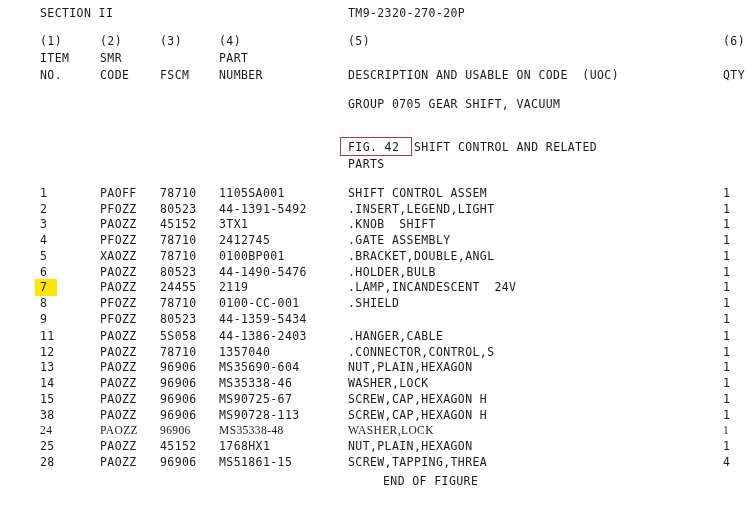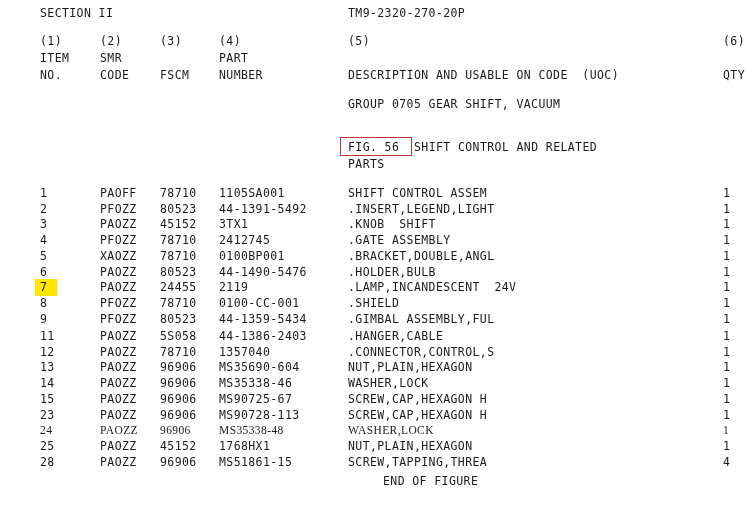--- a/index.html
+++ b/index.html
@@ -138,21 +138,21 @@
   <div class="t colhead-a" id="head-part">PART</div>
   <div class="t colhead-b" id="head-number">NUMBER</div>
 
   <div class="t colhead-b" id="head-desc">DESCRIPTION AND USABLE ON CODE  (UOC)</div>
 
   <div class="t colhead-b" id="head-qty">QTY</div>
 
   <div class="t" id="group-line-1">GROUP 0705 GEAR SHIFT, VACUUM</div>
 
   <div id="fig-box" style="border-color: rgb(192, 57, 43);"></div>
-  <div class="t" id="fig-label">FIG. 56</div>
+  <div class="t" id="fig-label">FIG. 42</div>
   <div class="t" id="fig-title">SHIFT CONTROL AND RELATED</div>
   <div class="t" id="fig-title-2">PARTS</div>
 
   <div id="rows">
       <div class="row" style="top: 185px;">
         <span class="cell c-item">1</span>
         <span class="cell c-smr">PAOFF</span>
         <span class="cell c-fscm">78710</span>
         <span class="cell c-part">1105SA001</span>
         <span class="cell c-desc">SHIFT CONTROL ASSEM</span>
@@ -212,21 +212,20 @@
         <span class="cell c-fscm">78710</span>
         <span class="cell c-part">0100-CC-001</span>
         <span class="cell c-desc">.SHIELD</span>
         <span class="cell c-qty">1</span>
       </div>
       <div class="row" style="top: 310.76px;">
         <span class="cell c-item">9</span>
         <span class="cell c-smr">PFOZZ</span>
         <span class="cell c-fscm">80523</span>
         <span class="cell c-part">44-1359-5434</span>
-        <span class="cell c-desc">.GIMBAL ASSEMBLY,FUL</span>
         <span class="cell c-qty">1</span>
       </div>
       <div class="row" style="top: 327.98px;">
         <span class="cell c-item">11</span>
         <span class="cell c-smr">PAOZZ</span>
         <span class="cell c-fscm">5S058</span>
         <span class="cell c-part">44-1386-2403</span>
         <span class="cell c-desc">.HANGER,CABLE</span>
         <span class="cell c-qty">1</span>
       </div>
@@ -256,21 +255,21 @@
       </div>
       <div class="row" style="top: 390.86px;">
         <span class="cell c-item">15</span>
         <span class="cell c-smr">PAOZZ</span>
         <span class="cell c-fscm">96906</span>
         <span class="cell c-part">MS90725-67</span>
         <span class="cell c-desc">SCREW,CAP,HEXAGON H</span>
         <span class="cell c-qty">1</span>
       </div>
       <div class="row" style="top: 406.58px;">
-        <span class="cell c-item">23</span>
+        <span class="cell c-item">38</span>
         <span class="cell c-smr">PAOZZ</span>
         <span class="cell c-fscm">96906</span>
         <span class="cell c-part">MS90728-113</span>
         <span class="cell c-desc">SCREW,CAP,HEXAGON H</span>
         <span class="cell c-qty">1</span>
       </div>
       <div class="row" style="top: 422.3px; font-family: Liberation Serif, serif;">
         <span class="cell c-item">24</span>
         <span class="cell c-smr">PAOZZ</span>
         <span class="cell c-fscm">96906</span>

